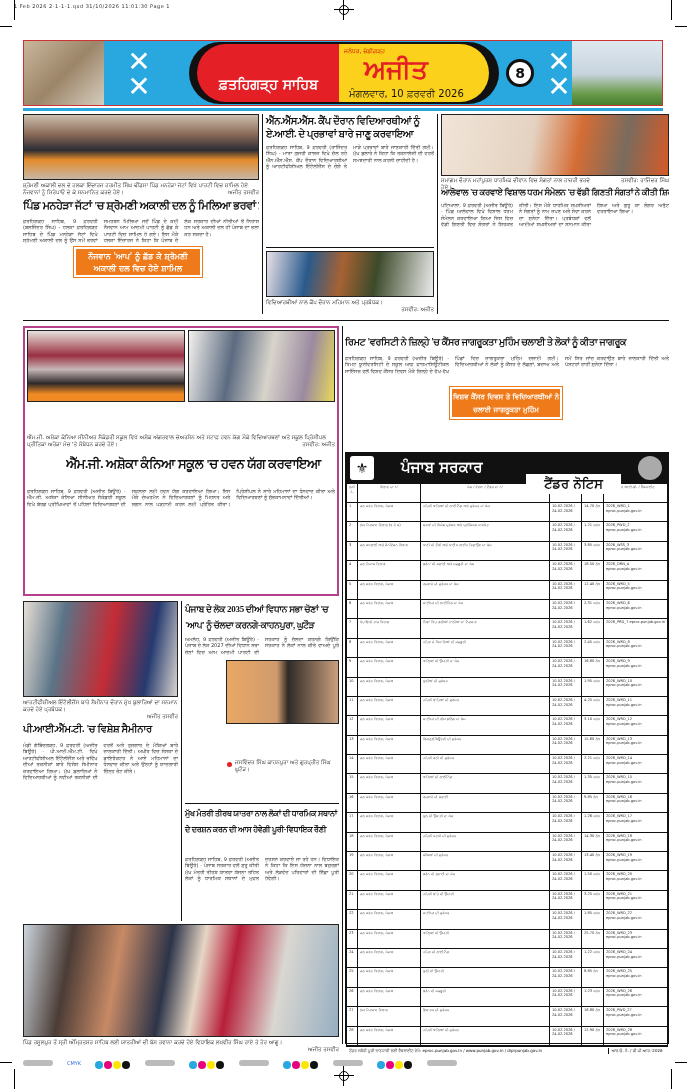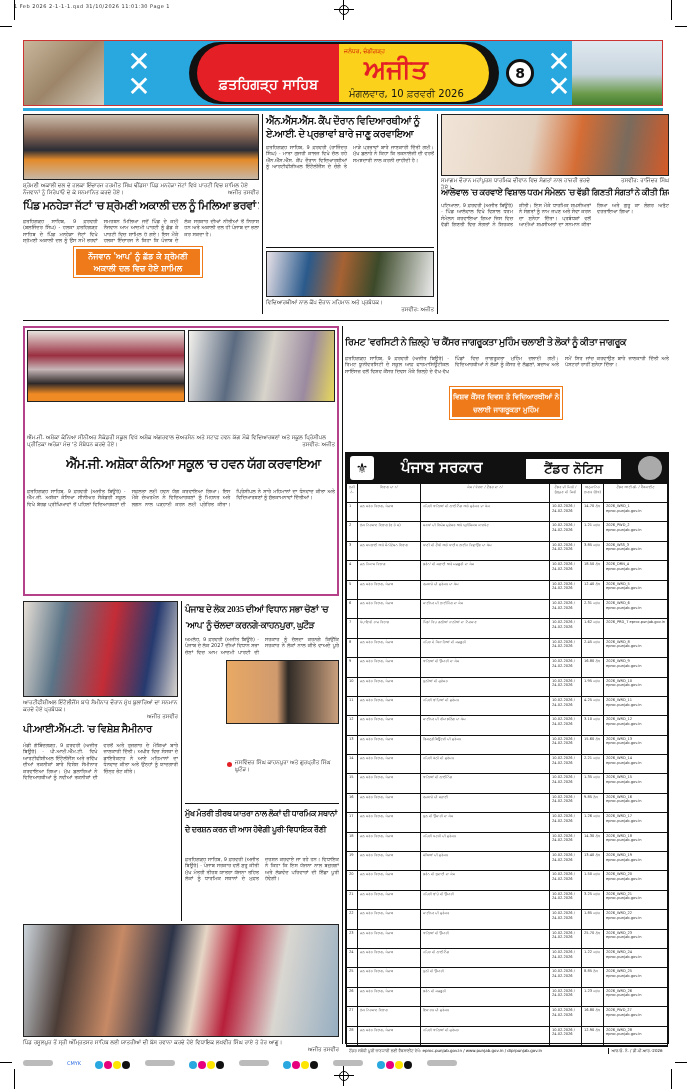--- a/index.html
+++ b/index.html
@@ -47,21 +47,21 @@
   .orange-box { background: #ef7a1a; color: #fff; font-weight: bold; text-align: center; border: 2px solid #fff; outline: 1px solid #ef7a1a; }
   .vrule { width: 1px; background: #111; }
   .hrule { height: 1px; background: #111; }
   .pinkbox { border: 2px solid #b5418a; }
 
   
   .tender { left: 345px; top: 452px; width: 324px; height: 592px; border: 1px solid #111; background: #fff; }
   .tender-head { height: 30px; background: #111; position: relative; }
   .tender-emblem { left: 4px; top: 3px; width: 24px; height: 24px; background: #fff; border-radius: 3px; font-size: 14px; text-align: center; line-height: 24px; }
   .tender-gov { left: 55px; top: 5px; font-size: 15px; color: #fff; font-weight: bold; }
-  .tender-title { left: 180px; top: 6px; width: 95px; height: 20px; background: #fff; color: #111; font-size: 13px; text-align: center; line-height: 20px; font-weight: bold; }
+  .tender-title { left: 180px; top: 21px; width: 95px; height: 20px; background: #fff; color: #111; font-size: 13px; text-align: center; line-height: 20px; font-weight: bold; }
   .tender-logo { left: 292px; top: 3px; width: 24px; height: 24px; border-radius: 50%; background: #aaa; }
   table.tt { width: 100%; border-collapse: collapse; font-size: 3.6px; line-height: 4.6px; }
   table.tt th, table.tt td { border: 0.5px solid #111; padding: 1px 2px; vertical-align: top; color: #333; }
   table.tt th { font-weight: normal; text-align: center; height: 19px; }
   table.tt td { height: 19.4px; }
   .tender-foot { font-size: 4px; line-height: 6px; padding: 1px 3px; border-top: 1px solid #111; display: flex; }
   .tender-foot .l { flex: 1; border-right: 1px solid #111; }
   .tender-foot .r { width: 56px; text-align: center; }
 
   

